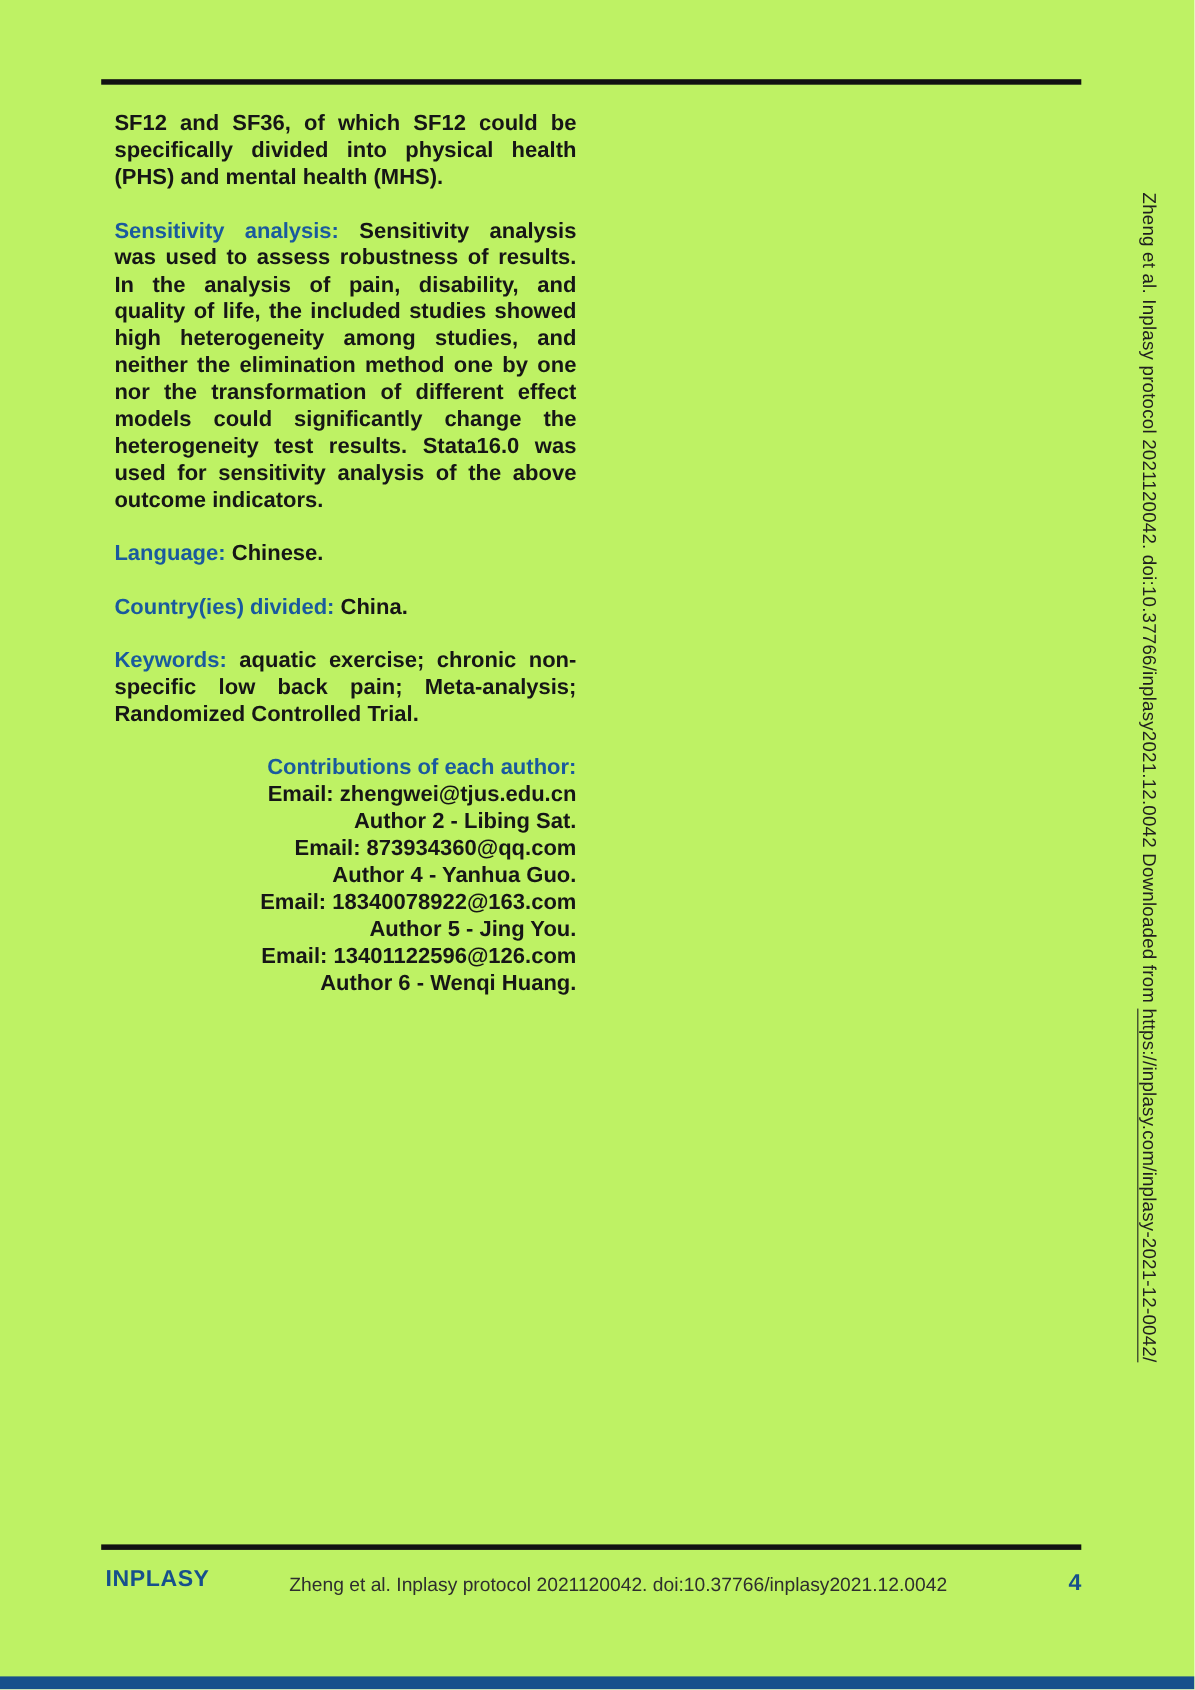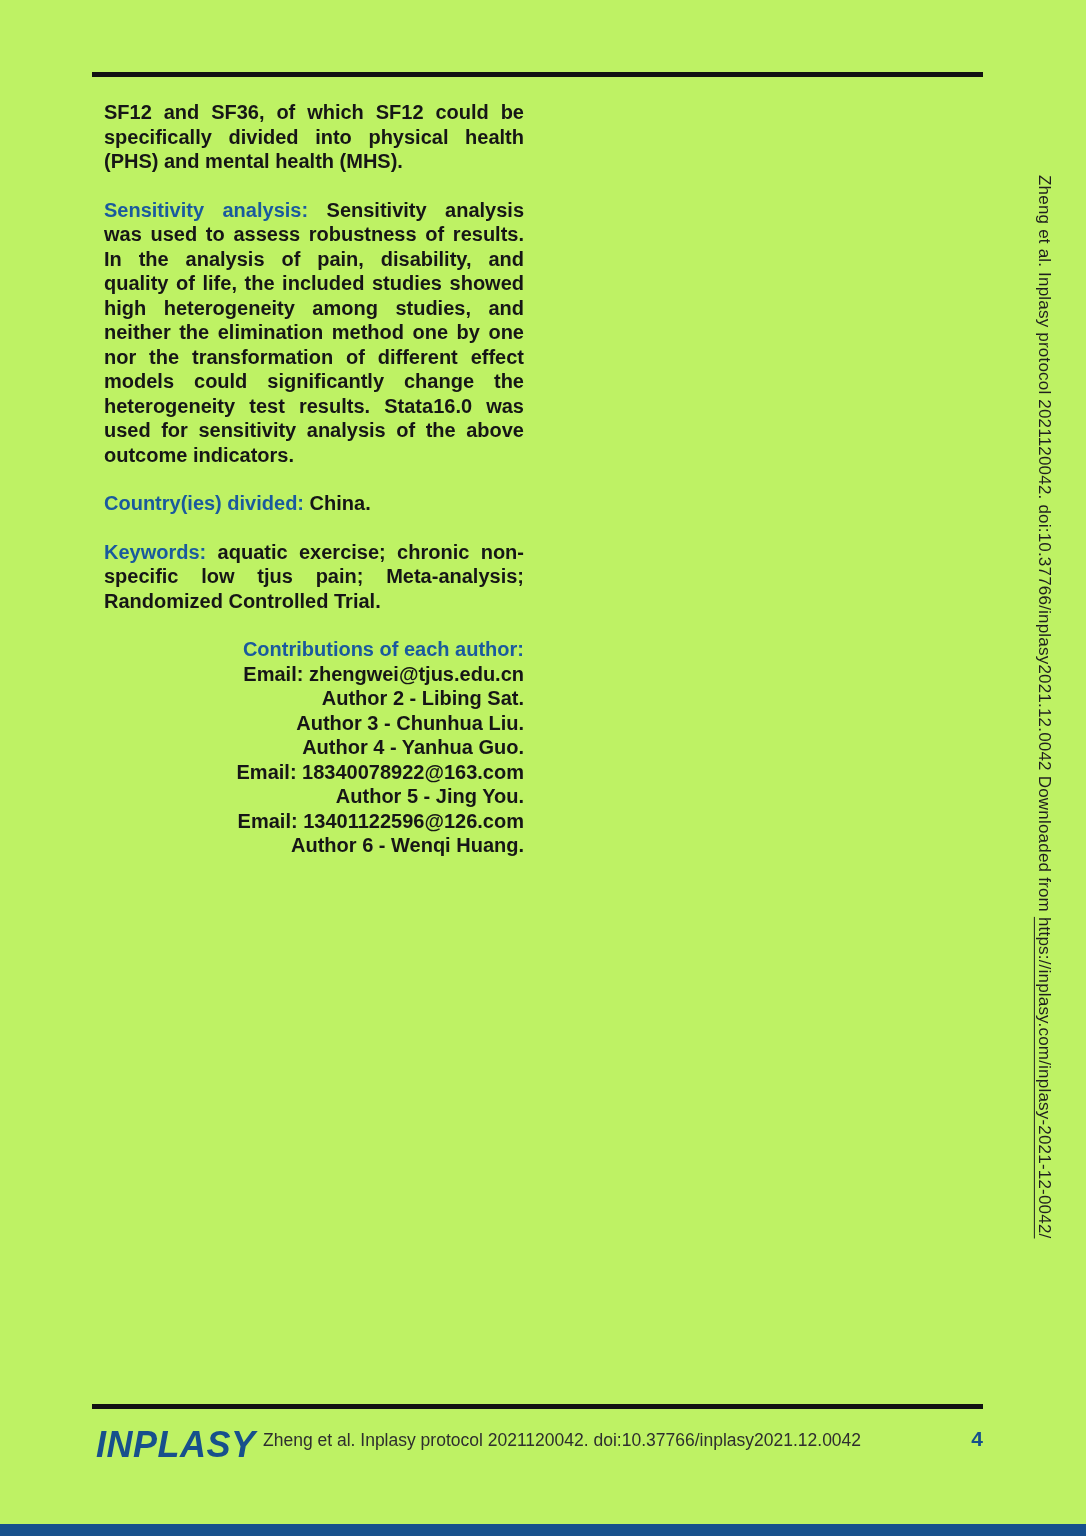--- a/index.html
+++ b/index.html
@@ -50,25 +50,24 @@
     white-space: nowrap;
   }
   .sidebar a {
     color: #1f1f1f;
     text-decoration: underline;
   }
   .footer-logo {
     position: absolute;
     left: 96px;
     top: 1424px;
-    font-size: 36px;
+    font-size: 21px;
     font-weight: bold;
     color: #17508c;
     letter-spacing: 0.5px;
-    font-style: italic;
   }
   .footer-citation {
     position: absolute;
     left: 263px;
     top: 1430px;
     font-size: 17.5px;
     color: #2e2e2e;
   }
   .footer-page {
     position: absolute;
@@ -95,30 +94,31 @@
 <div class="page">
 
   <div class="rule rule-top"></div>
 
   <div class="content">
 
     <p><span>SF12 and SF36, of which SF12 could be specifically divided into physical health (PHS) and mental health (MHS).</span></p>
 
     <p><span class="sec-label">Sensitivity analysis:</span> <span>Sensitivity analysis was used to assess robustness of results. In the analysis of pain, disability, and quality of life, the included studies showed high heterogeneity among studies, and neither the elimination method one by one nor the transformation of different effect models could significantly change the heterogeneity test results. Stata16.0 was used for sensitivity analysis of the above outcome indicators.</span></p>
 
+    <p><span class="sec-label">Language:</span> <span>Chinese.</span></p>
 
     <p><span class="sec-label">Country(ies) divided:</span> <span>China.</span></p>
 
-    <p><span class="sec-label">Keywords:</span> <span>aquatic exercise; chronic non-specific low tjus pain; Meta-analysis; Randomized Controlled Trial.</span></p>
+    <p><span class="sec-label">Keywords:</span> <span>aquatic exercise; chronic non-specific low back pain; Meta-analysis; Randomized Controlled Trial.</span></p>
 
     <div class="authors-block">
       <div class="line sec-label">Contributions of each author:</div>
       <div class="line">Email: zhengwei@tjus.edu.cn</div>
       <div class="line">Author 2 - Libing Sat.</div>
-      <div class="line">Author 3 - Chunhua Liu.</div>
+      <div class="line">Email: 873934360@qq.com</div>
       <div class="line">Author 4 - Yanhua Guo.</div>
       <div class="line">Email: 18340078922@163.com</div>
       <div class="line">Author 5 - Jing You.</div>
       <div class="line">Email: 13401122596@126.com</div>
       <div class="line">Author 6 - Wenqi Huang.</div>
     </div>
 
   </div>
 
   <div class="sidebar"><span>Zheng et al. Inplasy protocol 2021120042. doi:10.37766/inplasy2021.12.0042 Downloaded from</span> <a href="#">https://inplasy.com/inplasy-2021-12-0042/</a></div>

